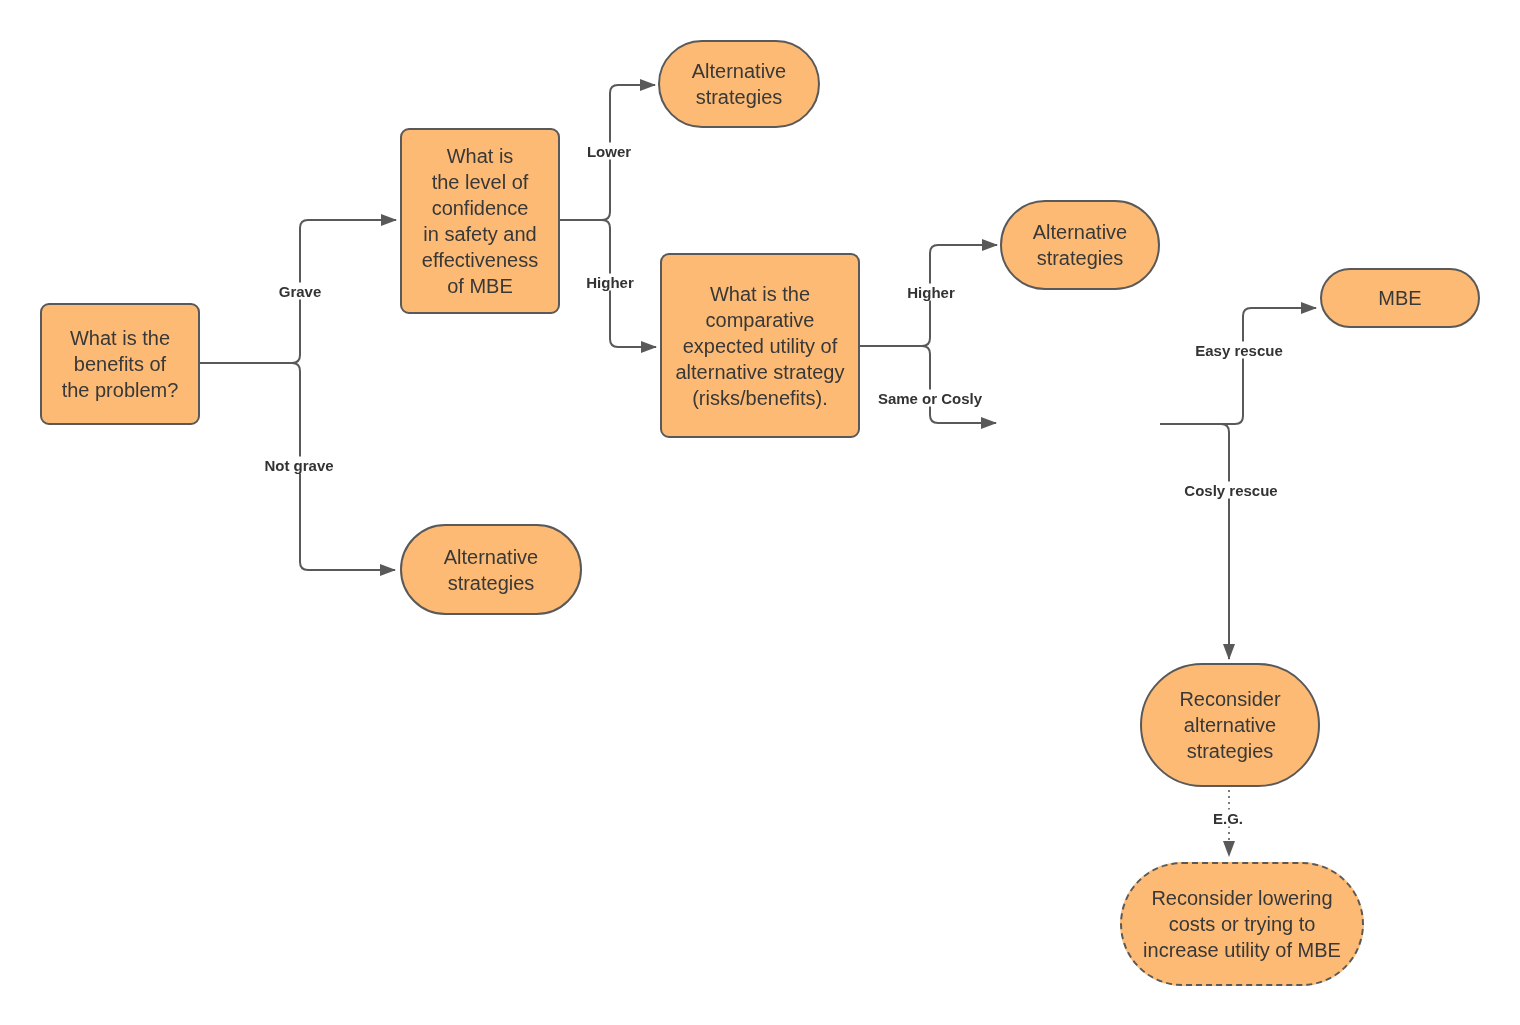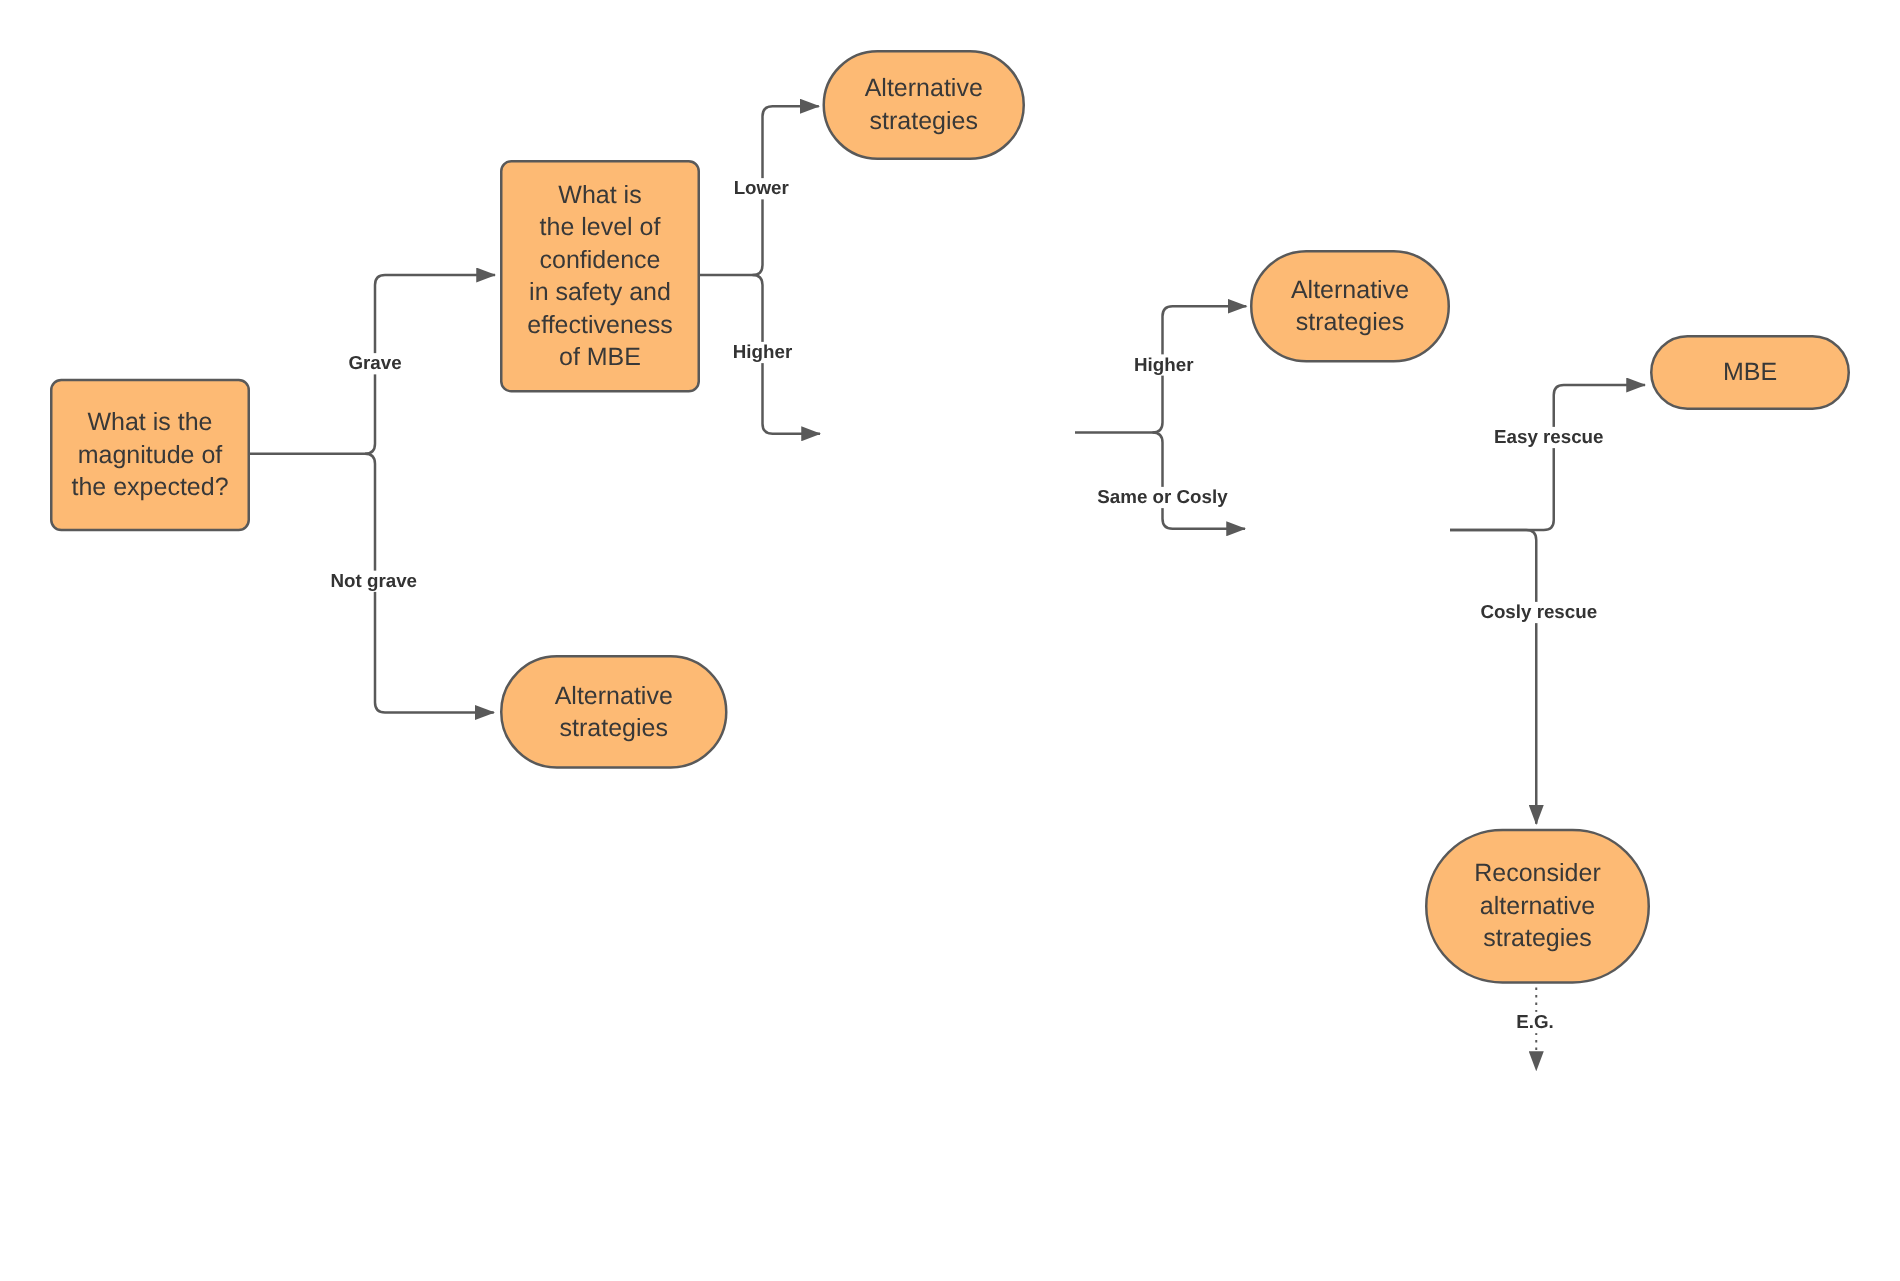--- a/index.html
+++ b/index.html
@@ -50,49 +50,55 @@
     <path class="edge" d="M 560 220 L 602 220 Q 610 220 610 212 L 610 93 Q 610 85 618 85 L 655 85" marker-end="url(#arrowhead)"></path>
     <path class="edge" d="M 602 220 Q 610 220 610 228 L 610 339 Q 610 347 618 347 L 656 347" marker-end="url(#arrowhead)"></path>
     <path class="edge" d="M 860 346 L 922 346 Q 930 346 930 338 L 930 253 Q 930 245 938 245 L 997 245" marker-end="url(#arrowhead)"></path>
     <path class="edge" d="M 922 346 Q 930 346 930 354 L 930 415 Q 930 423 938 423 L 996 423" marker-end="url(#arrowhead)"></path>
     <path class="edge" d="M 1160 424 L 1235 424 Q 1243 424 1243 416 L 1243 316 Q 1243 308 1251 308 L 1316 308" marker-end="url(#arrowhead)"></path>
     <path class="edge" d="M 1160 424 L 1221 424 Q 1229 424 1229 432 L 1229 659" marker-end="url(#arrowhead)"></path>
     <path class="edge dotted" d="M 1229 790 L 1229 856" marker-end="url(#arrowhead)"></path>
   </svg>
 
   <div class="node rect" style="left:40px;top:303px;width:160px;height:122px">
-    <span class="lbl">What is the magnitude of the expected?</span>
+    <span class="lbl">What is the benefits of the problem?</span>
   </div>
 
   <div class="node rect" style="left:400px;top:128px;width:160px;height:186px">
     <span class="lbl">What is the level of confidence in safety and effectiveness of MBE</span>
   </div>
 
   <div class="node stadium" style="left:658px;top:40px;width:162px;height:88px">
     <span class="lbl">Alternative strategies</span>
   </div>
 
+  <div class="node rect" style="left:660px;top:253px;width:200px;height:185px">
+    <span class="lbl">What is the comparative expected utility of alternative strategy (risks/benefits).</span>
+  </div>
 
   <div class="node stadium" style="left:1000px;top:200px;width:160px;height:90px">
     <span class="lbl">Alternative strategies</span>
   </div>
 
 
   <div class="node stadium" style="left:1320px;top:268px;width:160px;height:60px">
     <span class="lbl">MBE</span>
   </div>
 
   <div class="node stadium" style="left:400px;top:524px;width:182px;height:91px">
     <span class="lbl">Alternative strategies</span>
   </div>
 
   <div class="node stadium" style="left:1140px;top:663px;width:180px;height:124px">
     <span class="lbl">Reconsider alternative strategies</span>
   </div>
 
+  <div class="node stadium dashed" style="left:1120px;top:862px;width:244px;height:124px">
+    <span class="lbl">Reconsider lowering costs or trying to increase utility of MBE</span>
+  </div>
 
   <div class="edge-label" style="left:300px;top:291px">Grave</div>
   <div class="edge-label" style="left:299px;top:465px">Not grave</div>
   <div class="edge-label" style="left:609px;top:151px">Lower</div>
   <div class="edge-label" style="left:610px;top:282px">Higher</div>
   <div class="edge-label" style="left:931px;top:292px">Higher</div>
   <div class="edge-label" style="left:930px;top:398px">Same or Cosly</div>
   <div class="edge-label" style="left:1239px;top:350px">Easy rescue</div>
   <div class="edge-label" style="left:1231px;top:490px">Cosly rescue</div>
   <div class="edge-label" style="left:1228px;top:818px">E.G.</div>

